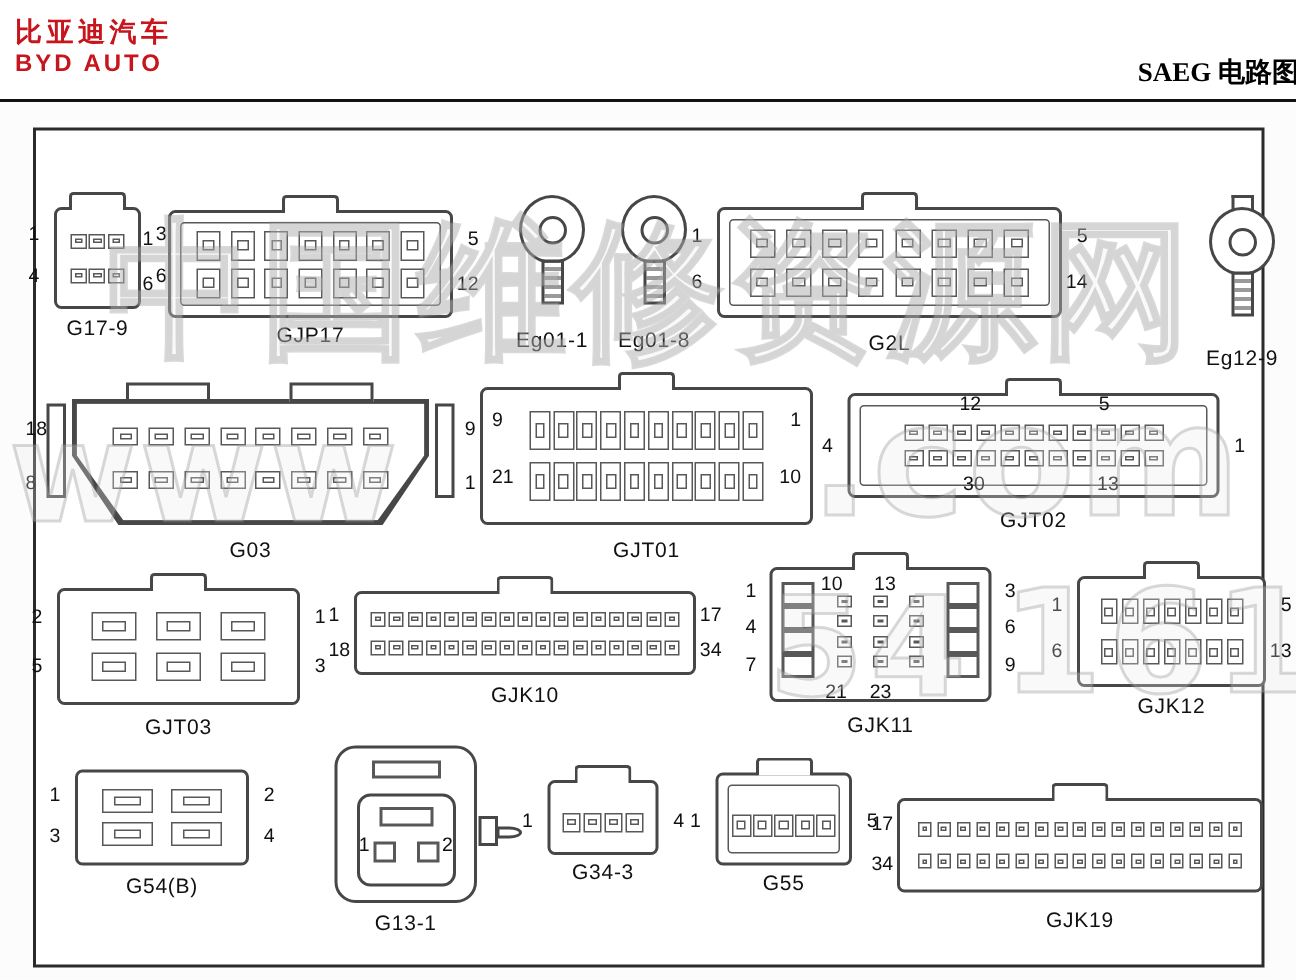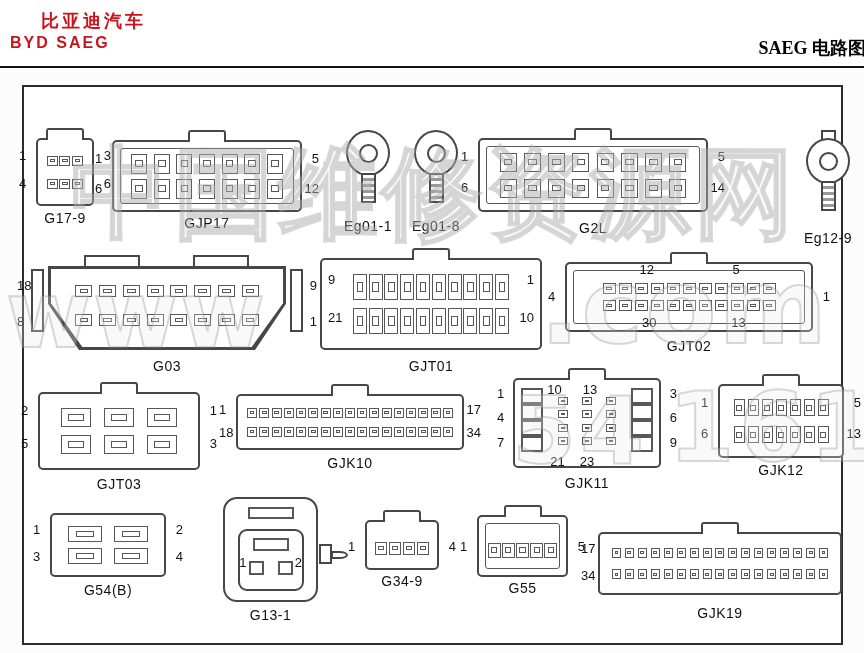--- a/index.html
+++ b/index.html
@@ -13,21 +13,21 @@
     font-family:"Liberation Sans", sans-serif; color:var(--txt);
   }
   
   .header{position:absolute;left:0;top:0;width:864px;height:66px;background:#fff;}
   .logo{position:absolute;left:10px;top:9px;display:flex;align-items:center;gap:12px;}
   .logo-oval{
     width:58px;height:42px;border:4px solid var(--red);border-radius:50%;
     display:flex;align-items:center;justify-content:center;
     color:var(--red);font-weight:bold;font-size:15px;letter-spacing:1px;font-style:italic;
   }
-  .logo-cn{font-size:18px;font-weight:bold;color:var(--red);letter-spacing:3px;margin-left:31px;}
+  .logo-cn{font-size:18px;font-weight:bold;color:var(--red);letter-spacing:3px;}
   .logo-en{font-size:16px;font-weight:bold;color:var(--red);letter-spacing:2px;margin-top:1px;}
   .page-title{
     position:absolute;right:-2px;top:36px;font-family:"Liberation Serif", serif;
     font-weight:bold;font-size:18px;white-space:nowrap;color:#000;
   }
   .rule{position:absolute;left:0;top:66px;width:864px;height:2px;background:#121212;}
   
   .frame{position:absolute;left:22px;top:85px;width:821px;height:560px;border:2px solid var(--frame);background:#fff;}
   
   .wm{position:absolute;left:0;top:0;width:864px;height:653px;pointer-events:none;z-index:6;}
@@ -87,21 +87,21 @@
     grid-template-columns:repeat(3,1fr);grid-template-rows:repeat(4,1fr);place-items:center;z-index:2;}
   .midpins .pin{width:10px;height:8px;}
 </style>
 </head>
 <body>
 
 <div class="header">
   <div class="logo">
     <div>
       <div class="logo-cn">比亚迪汽车</div>
-      <div class="logo-en">BYD SAEG</div>
+      <div class="logo-en">BYD AUTO</div>
     </div>
   </div>
   <div class="page-title">SAEG 电路图</div>
 </div>
 <div class="rule"></div>
 
 <div class="frame"></div>
 <div id="canvas" style="position:absolute;inset:0;z-index:3;">
     <div class="conn" style="left: 36px; top: 138px; width: 58px; height: 68px;">
       <div class="tab"></div>
@@ -473,21 +473,21 @@
       <div class="body">
         <div class="pins" style="grid-template-columns: repeat(4, 1fr); grid-template-rows: repeat(1, 1fr); inset: 14px 7px 8px;">
           <div class="pin" style="width: 12px; height: 13px;"></div>
           <div class="pin" style="width: 12px; height: 13px;"></div>
           <div class="pin" style="width: 12px; height: 13px;"></div>
           <div class="pin" style="width: 12px; height: 13px;"></div>
         </div>
       </div>
       <div class="num" style="left: -17px; top: 40%;">1</div>
       <div class="num" style="right: -17px; top: 40%;">4</div>
-      <div class="cap" style="padding-top: 3px;">G34-9</div>
+      <div class="cap" style="padding-top: 3px;">G34-3</div>
     </div>
     <div class="conn" style="left: 477px; top: 515px; width: 91px; height: 62px;">
       <div class="tab"></div>
       <div class="body">
         <div class="innerbox"></div>
         <div class="pins" style="grid-template-columns: repeat(5, 1fr); grid-template-rows: repeat(1, 1fr); inset: 18px 8px 10px;">
           <div class="pin" style="width: 13px; height: 15px;"></div>
           <div class="pin" style="width: 13px; height: 15px;"></div>
           <div class="pin" style="width: 13px; height: 15px;"></div>
           <div class="pin" style="width: 13px; height: 15px;"></div>

